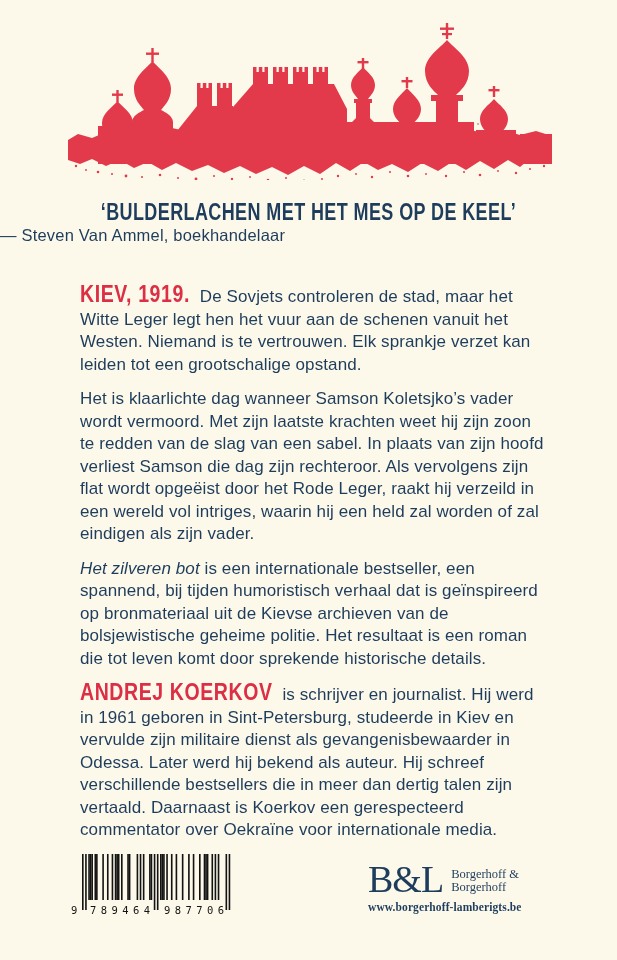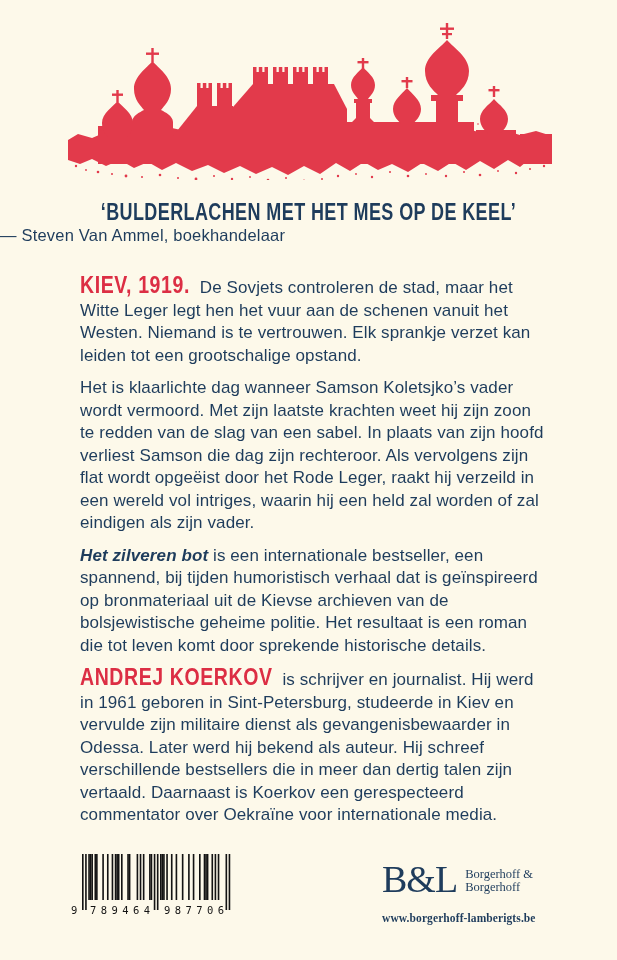--- a/index.html
+++ b/index.html
@@ -21,38 +21,38 @@
     white-space:nowrap;
   }
   .attribution{
     position:absolute;left:0;top:226px;width:100%;text-align:left;
     font-size:16.5px;color:var(--navy);letter-spacing:.2px;
   }
   .synopsis{
     position:absolute;left:80px;top:272px;width:465px;
     color:var(--navy);font-size:17px;line-height:22.5px;letter-spacing:.1px;
   }
-  .para{margin:3px 0 10px 0;}
+  .para{margin:12px 0 10px 0;}
   .seg-lead{
     display:inline-block;font-weight:700;font-size:19.5px;letter-spacing:.6px;
     color:var(--red-text);transform:scaleY(1.18);transform-origin:left 78%;
     margin-right:5px;white-space:nowrap;
   }
-  .seg-italic{font-style:italic;font-weight:bold;}
+  .seg-italic{font-style:italic;}
   .barcode{position:absolute;left:68px;top:854px;}
   .barcode rect{fill:var(--ink);}
   .barcode text{fill:var(--ink);font-family:"DejaVu Sans Mono",monospace;font-size:10.5px;}
   .publisher{
-    position:absolute;left:382px;top:862px;color:var(--navy);
+    position:absolute;left:368px;top:862px;color:var(--navy);
     font-family:"Liberation Serif",serif;
   }
   .pub-row{display:flex;align-items:flex-start;}
   .monogram{font-size:38px;line-height:34px;letter-spacing:-1px;}
   .pub-name{margin-left:8px;margin-top:6px;font-size:12.5px;line-height:13px;font-family:Liberation Serif, serif;}
-  .pub-url{margin-top:16px;font-size:11.5px;font-weight:700;letter-spacing:.1px;}
+  .pub-url{margin-top:5px;font-size:11.5px;font-weight:700;letter-spacing:.1px;}
 </style>
 </head>
 <body>
 
 <div class="cover">
 
   <svg class="skyline" viewBox="0 0 484 166" aria-hidden="true">
 
     <path d="M0,126 L10,120 L24,124 L38,118 L54,122 L70,116 L88,121 L104,114 L122,118 L140,112 L158,117 L176,113 L196,118 L214,112 L232,116 L252,111 L272,116 L292,110 L306,118 L312,126 L320,114 L338,119 L356,113 L376,118 L396,114 L414,119 L432,115 L452,121 L468,117 L484,122 L484,142 L474,150 L464,143 L452,153 L440,146 L426,155 L412,147 L398,156 L384,148 L370,157 L354,149 L340,158 L324,150 L310,156 L296,148 L282,157 L268,149 L252,160 L236,152 L220,161 L204,153 L188,160 L172,152 L156,159 L140,151 L124,157 L108,149 L94,156 L80,148 L66,154 L52,146 L38,152 L24,145 L12,150 L0,146 Z"></path>
 

